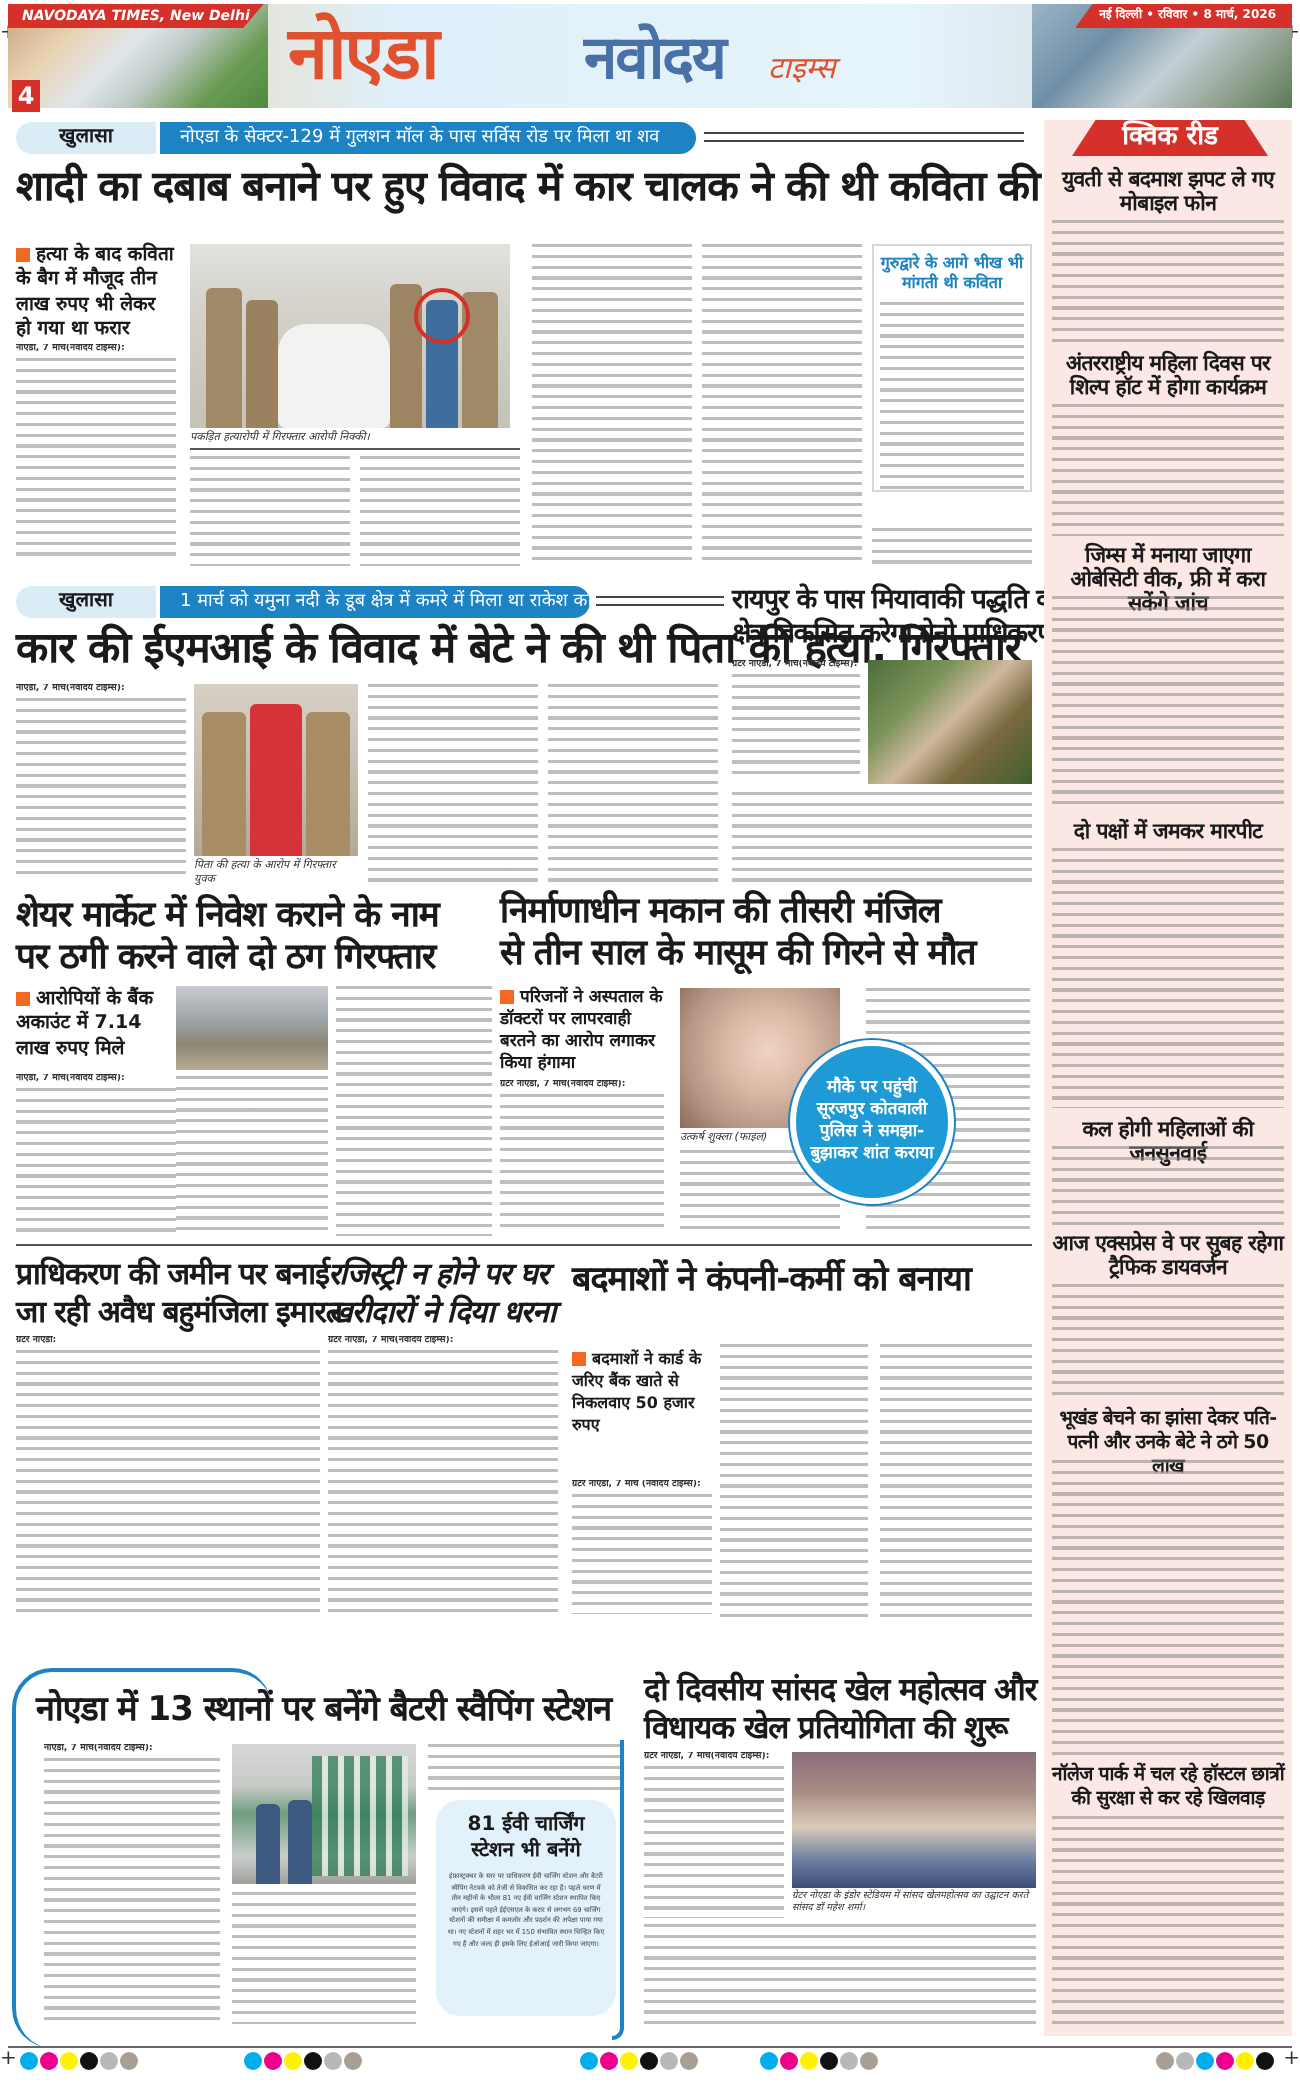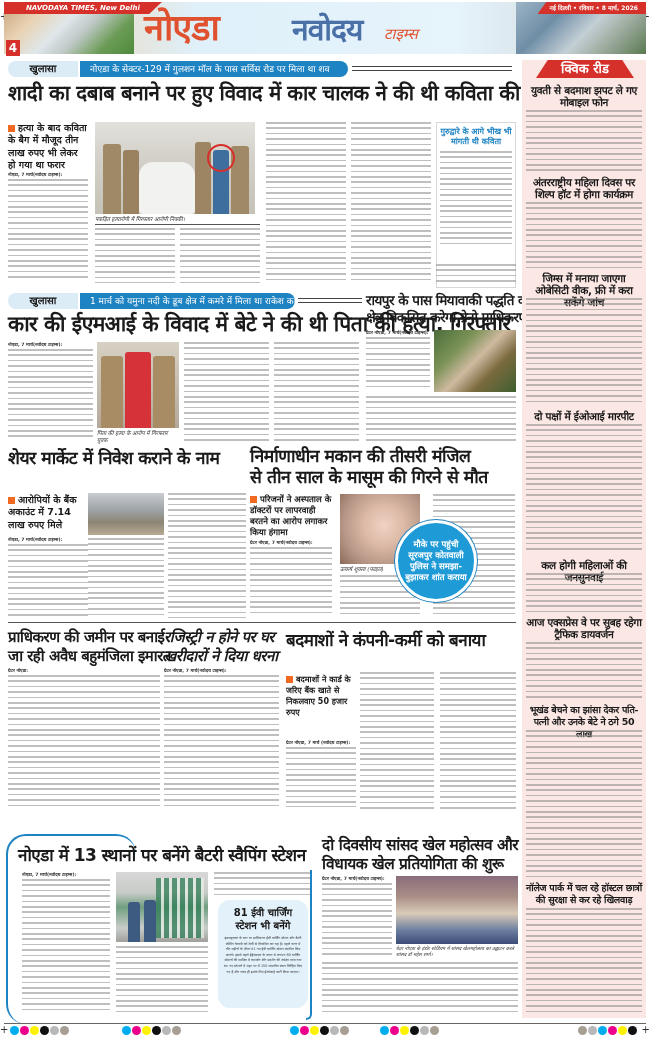--- a/index.html
+++ b/index.html
@@ -5,21 +5,21 @@
   * { box-sizing: border-box; margin: 0; padding: 0; }
   html, body { width: 650px; height: 1043px; background: #fff; overflow: hidden; }
   body { font-family: "DejaVu Sans", sans-serif; color: #222; position: relative; }
 
   .abs { position: absolute; }
 
   
   .masthead { left: 4px; top: 2px; width: 642px; height: 52px; background: linear-gradient(90deg,#c9b79a 0%, #e8dfcc 15%, #dff0fa 30%, #e6f4fb 70%, #d8e2e8 85%, #a9b9c4 100%); }
   .mast-left-img { left: 0; top: 0; width: 130px; height: 52px; background: linear-gradient(135deg,#c6a27a 0%,#e9d2b3 25%,#dfe7ea 45%,#bfc9c7 60%,#6a9b54 80%,#4e8a3e 100%); }
   .mast-right-img { right: 0; top: 0; width: 130px; height: 52px; background: linear-gradient(135deg,#9cb4c6 0%,#6f8ea6 30%,#c4cfd5 55%,#9aa89a 75%,#5a7a52 100%); }
-  .edition-tag { left: 0; top: 0; height: 12px; padding: 0 22px; background: #d6302a; color: #fff; font-size: 7px; font-style: italic; font-weight: bold; line-height: 12px; clip-path: polygon(0 0,100% 0,92% 100%,0 100%); }
+  .edition-tag { left: 0; top: 0; height: 12px; padding: 0 7px; background: #d6302a; color: #fff; font-size: 7px; font-style: italic; font-weight: bold; line-height: 12px; clip-path: polygon(0 0,100% 0,92% 100%,0 100%); }
   .date-tag { right: 0; top: 0; height: 12px; padding: 0 8px 0 12px; background: #d6302a; color: #fff; font-size: 6px; font-weight: bold; line-height: 12px; clip-path: polygon(8% 0,100% 0,100% 100%,0 100%); }
   .page-num { left: 2px; top: 38px; width: 14px; height: 16px; background: #d6302a; color: #fff; font-weight: bold; font-size: 12px; line-height: 16px; text-align: center; }
   .title-noida { left: 140px; top: 4px; font-family: "DejaVu Sans", sans-serif; font-weight: bold; font-size: 36px; color: #e0522f; letter-spacing: -1px; line-height: 44px; }
   .title-navodaya { left: 288px; top: 8px; font-weight: bold; font-size: 30px; color: #4a70a8; line-height: 40px; letter-spacing: -1px; }
   .title-times { left: 380px; top: 20px; font-size: 15px; color: #e0522f; line-height: 24px; font-style: italic; }
   .reg-mark { font-size: 10px; color: #333; line-height: 10px; }
 
   
   .kicker-label { font-weight: bold; font-size: 10px; color: #1a1a1a; text-align: center; background: #dcecf7; border-radius: 10px 0 0 10px; height: 16px; line-height: 16px; }
   .kicker-bar { background: #1e83c2; color: #fff; font-size: 9px; height: 16px; line-height: 16px; padding-left: 10px; border-radius: 0 10px 10px 0; white-space: nowrap; overflow: hidden; }
@@ -112,21 +112,21 @@
 <div class="abs body-text" style="left:180px;top:228px;width:80px;height:55px;">
     <span class="filler"></span>
   </div>
 <div class="abs body-text" style="left:266px;top:122px;width:80px;height:160px;">
     <span class="filler"></span>
   </div>
 <div class="abs body-text" style="left:351px;top:122px;width:80px;height:160px;">
     <span class="filler"></span>
   </div>
 
-<div class="abs pullquote" style="left:436px;top:122px;width:80px;height:166px;">
+<div class="abs pullquote" style="left:436px;top:122px;width:80px;height:124px;">
   <div class="pq-title" style="margin-top:4px;">गुरुद्वारे के आगे भीख भी मांगती थी कविता</div>
   <div class="body-text" style="margin:4px 3px 0;height:96px;">
       <span class="filler"></span>
     </div>
 </div>
 <div class="abs body-text" style="left:436px;top:264px;width:80px;height:18px;">
     <span class="filler"></span>
   </div>
 
 <div class="abs kicker-label" style="left:8px;top:293px;width:70px;">खुलासा</div>
@@ -160,20 +160,21 @@
   <span style="font-weight:bold;color:#333;">ग्रेटर नोएडा, 7 मार्च(नवोदय टाइम्स):</span>
   <span class="filler" style="height:54px;"></span>
 </div>
 <div class="abs photo photo-trees" style="left:434px;top:330px;width:82px;height:62px;"></div>
 <div class="abs body-text" style="left:366px;top:396px;width:150px;height:46px;">
     <span class="filler"></span>
   </div>
 
 <div class="abs headline" style="left:8px;top:448px;font-size:17.5px;line-height:21px;">
   <div>शेयर मार्केट में निवेश कराने के नाम</div>
+  <div>पर ठगी करने वाले दो ठग गिरफ्तार</div>
 </div>
 <div class="abs sub-head" style="left:8px;top:494px;width:80px;">
   <span class="sq"></span><span>आरोपियों के बैंक अकाउंट में 7.14 लाख रुपए मिले</span>
 </div>
 <div class="abs body-text" style="left:8px;top:537px;width:80px;height:80px;">
   <span style="font-weight:bold;color:#333;">नोएडा, 7 मार्च(नवोदय टाइम्स):</span>
   <span class="filler" style="height:72px;"></span>
 </div>
 <div class="abs photo photo-building" style="left:88px;top:493px;width:76px;height:42px;"></div>
 <div class="abs body-text" style="left:88px;top:538px;width:76px;height:80px;">
@@ -289,21 +290,21 @@
 <div class="abs qr-title" style="left:526px;top:176px;width:116px;">अंतरराष्ट्रीय महिला दिवस पर शिल्प हॉट में होगा कार्यक्रम</div>
 <div class="abs body-text" style="left:526px;top:202px;width:116px;height:66px;">
     <span class="filler"></span>
   </div>
 
 <div class="abs qr-title" style="left:526px;top:272px;width:116px;">जिम्स में मनाया जाएगा ओबेसिटी वीक, फ्री में करा सकेंगे जांच</div>
 <div class="abs body-text" style="left:526px;top:298px;width:116px;height:108px;">
     <span class="filler"></span>
   </div>
 
-<div class="abs qr-title" style="left:526px;top:410px;width:116px;">दो पक्षों में ईओआई मारपीट</div>
+<div class="abs qr-title" style="left:526px;top:410px;width:116px;">दो पक्षों में जमकर मारपीट</div>
 <div class="abs body-text" style="left:526px;top:424px;width:116px;height:130px;">
     <span class="filler"></span>
   </div>
 
 <div class="abs qr-title" style="left:526px;top:559px;width:116px;">कल होगी महिलाओं की जनसुनवाई</div>
 <div class="abs body-text" style="left:526px;top:573px;width:116px;height:40px;">
     <span class="filler"></span>
   </div>
 
 <div class="abs qr-title" style="left:526px;top:616px;width:116px;">आज एक्सप्रेस वे पर सुबह रहेगा ट्रैफिक डायवर्जन</div>

